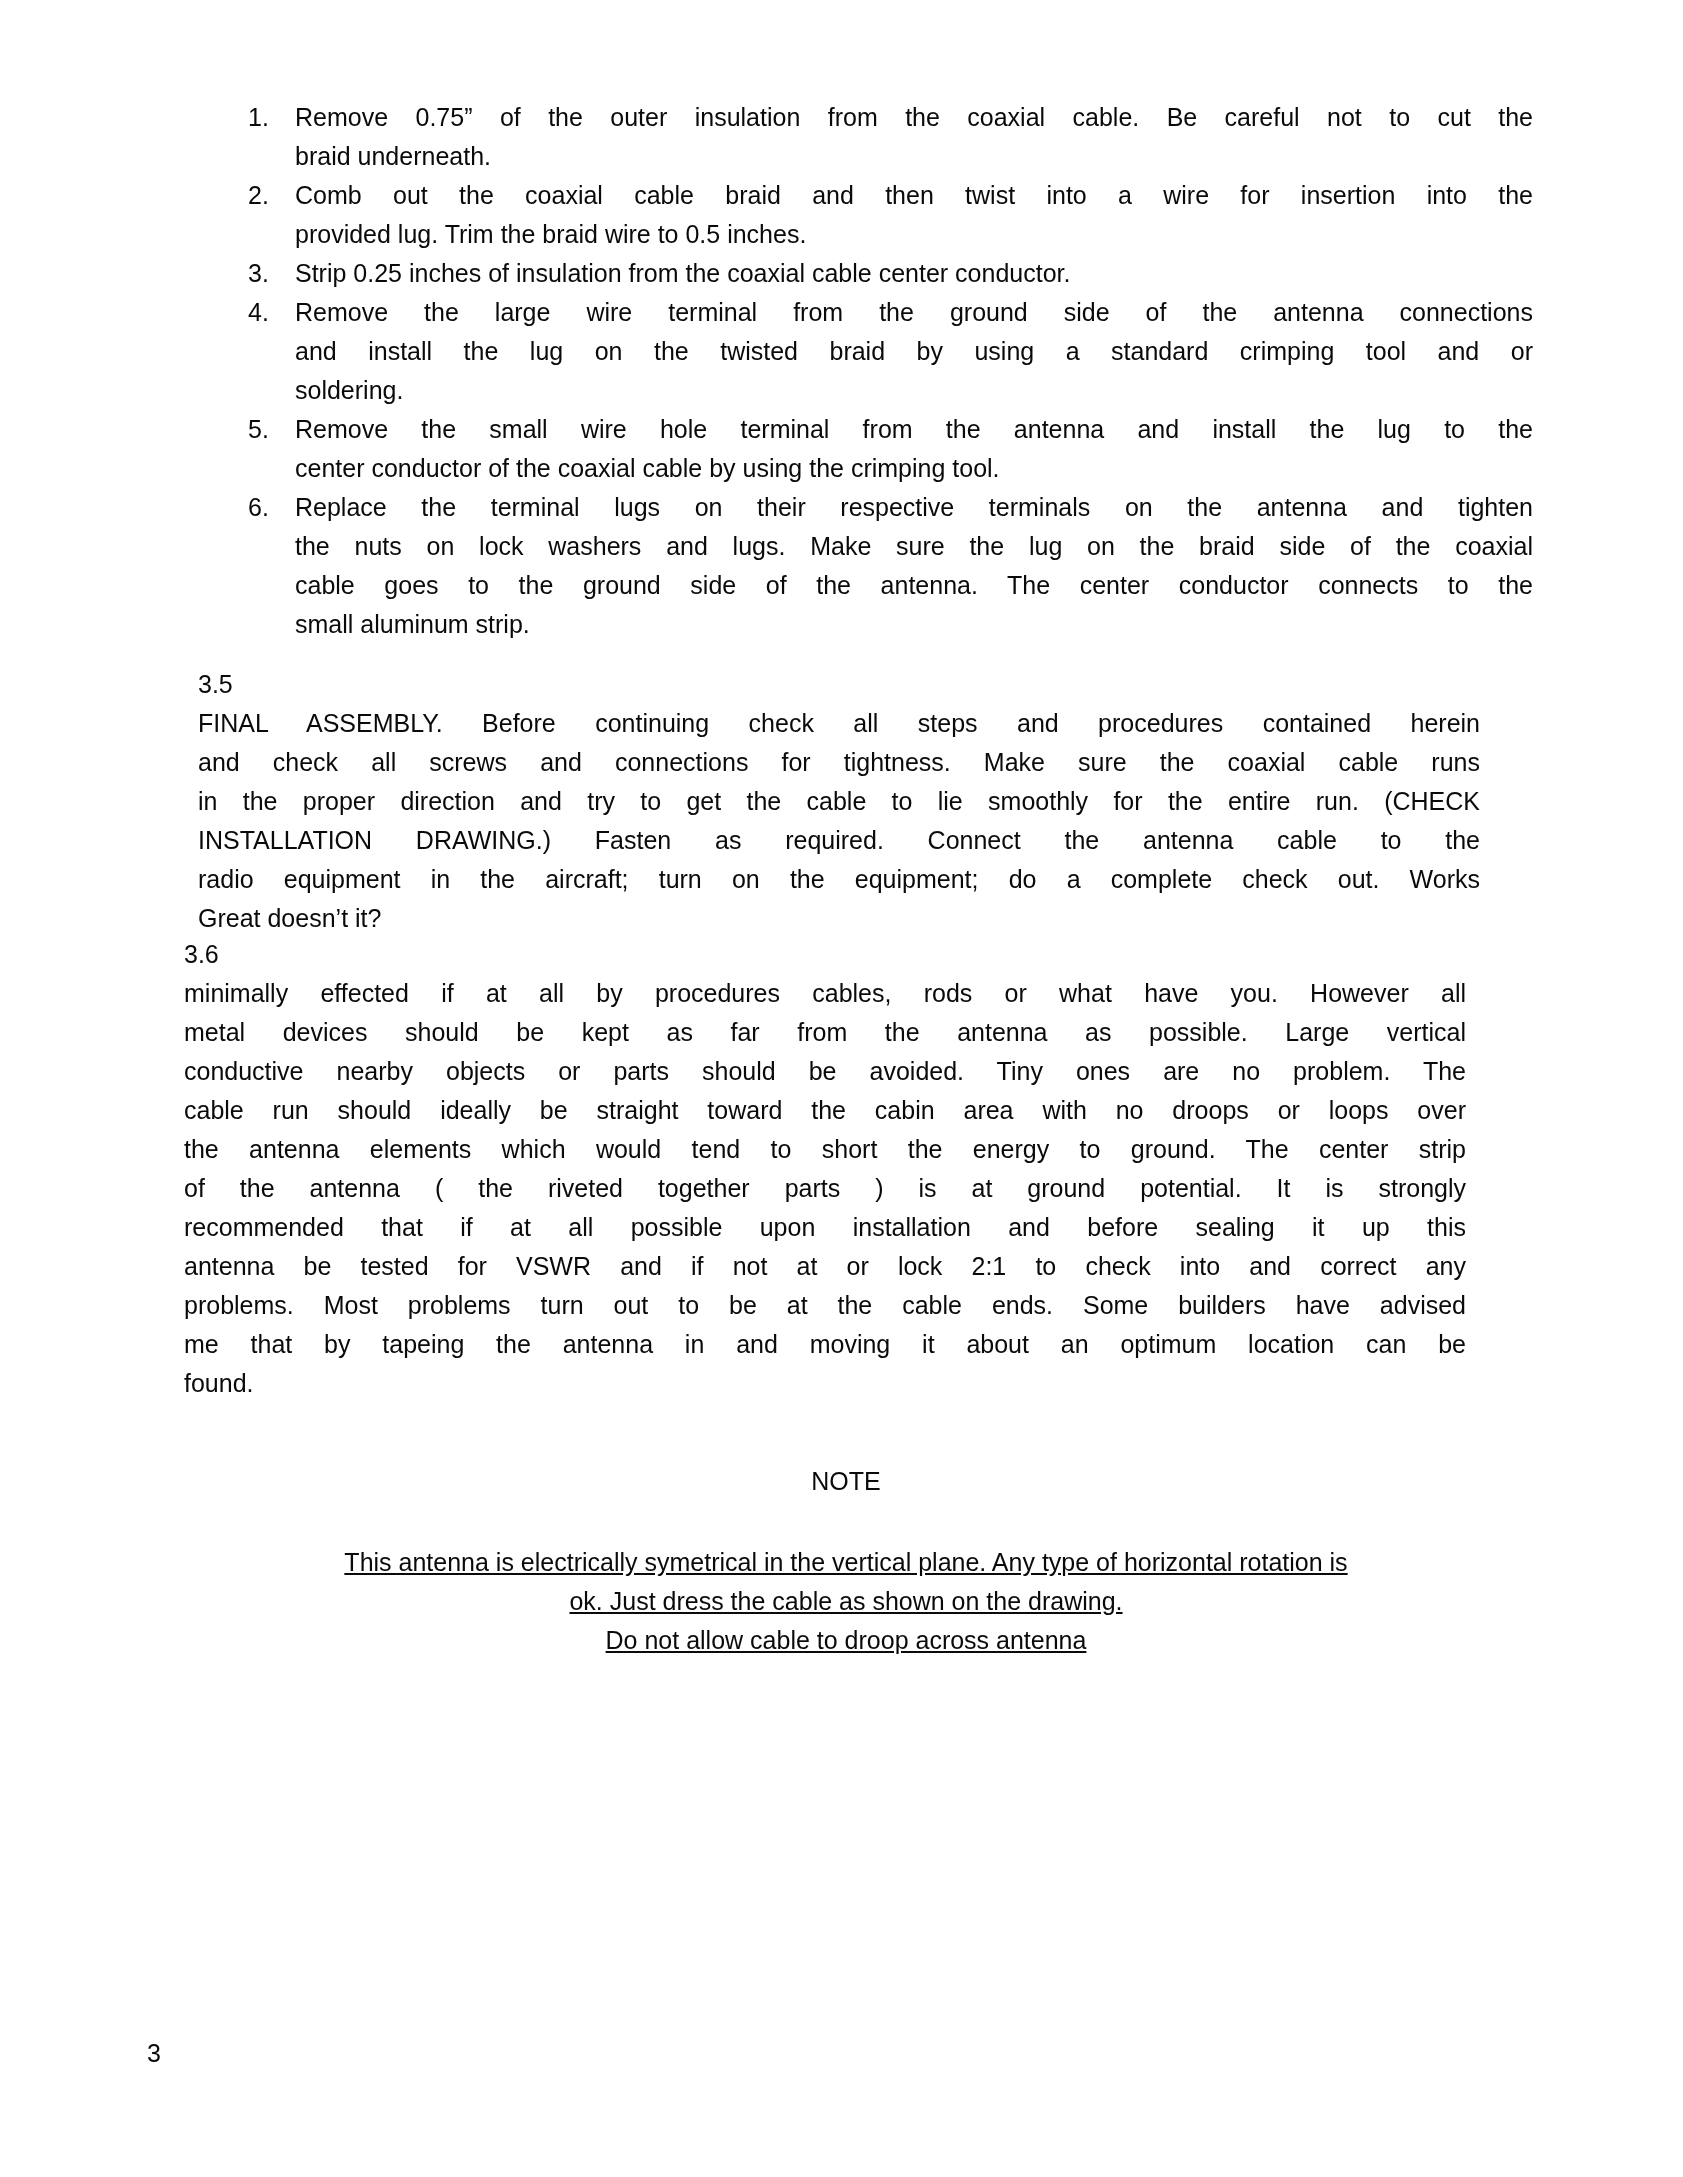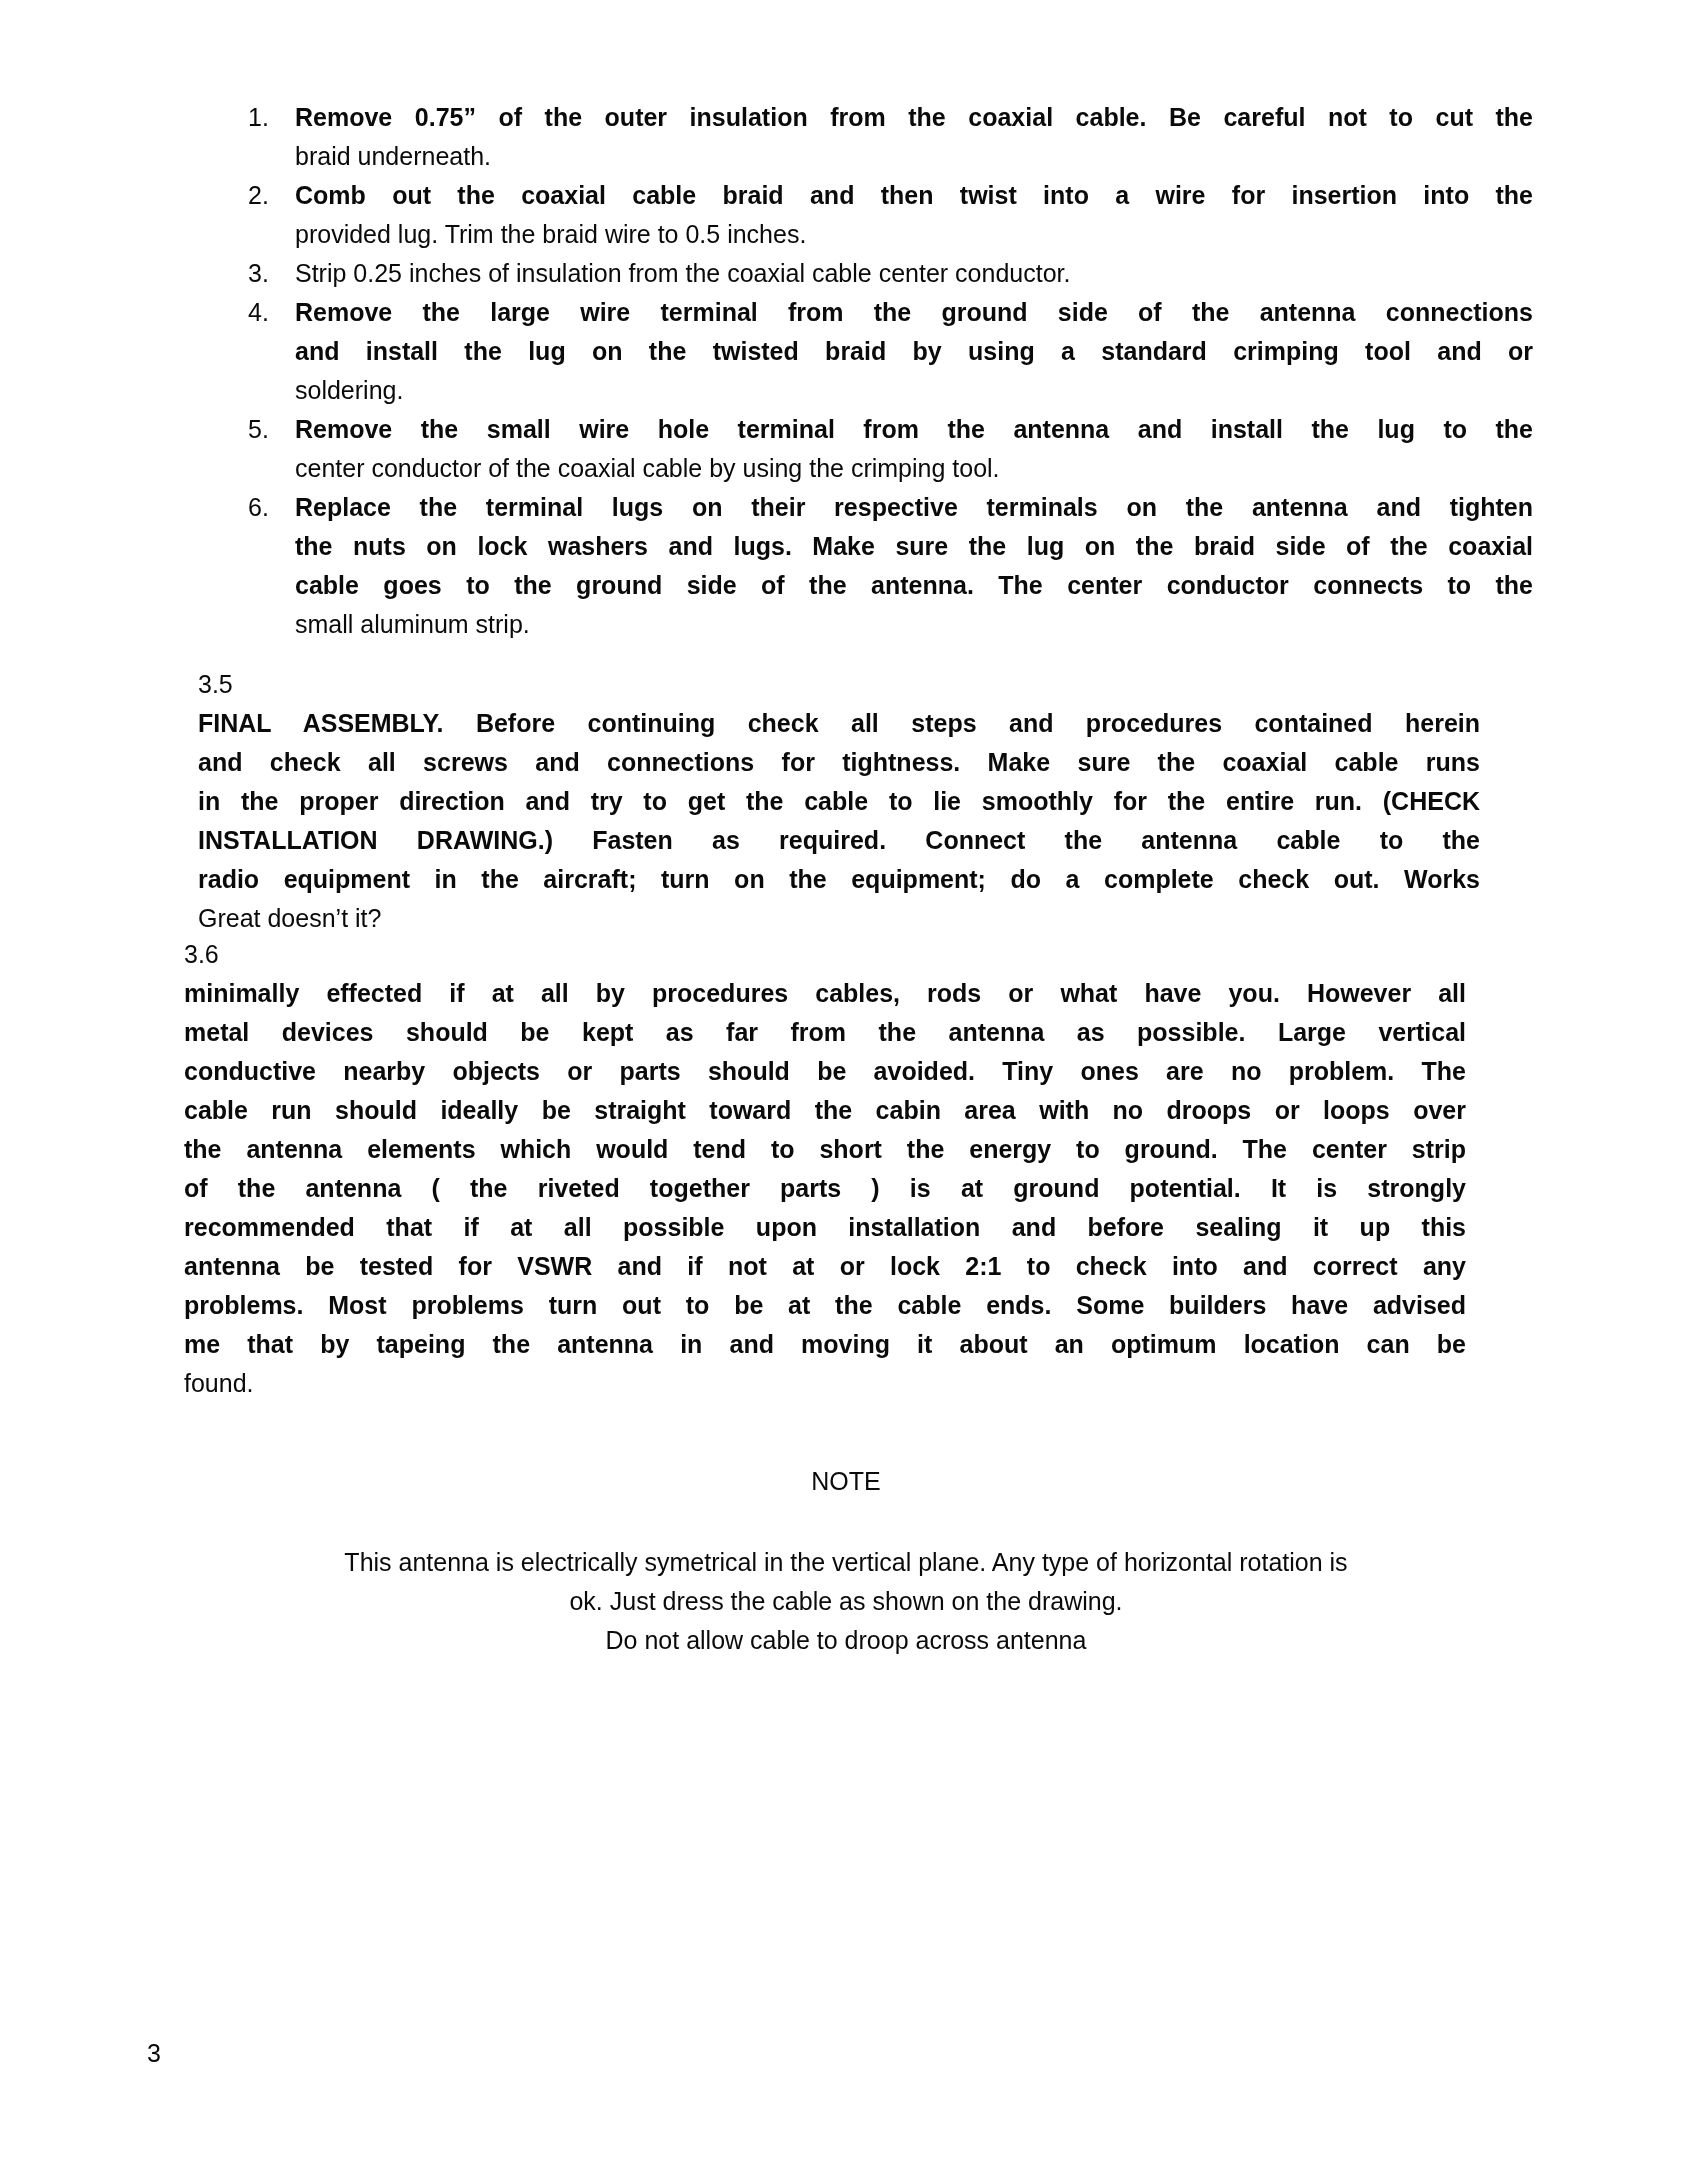--- a/index.html
+++ b/index.html
@@ -19,23 +19,23 @@
   .num { flex: 0 0 auto; }
   .steps-block { left: 248px; top: 98px; width: 1285px; }
   .steps-block .num { width: 47px; }
   .steps-block .txt { width: 1239px; }
   .section-block { width: 1335px; flex-direction: column; }
   .section-block .num { width: 52px; }
   .section-block .txt { width: 1282px; }
   .sec-35 { left: 198px; top: 665px; }
   .sec-36 { left: 184px; top: 935px; justify-content: flex-end; }
   .ln { height: 39px; }
-  .j { text-align: justify; text-align-last: justify; font-weight: bold; }
+  .j { text-align: justify; text-align-last: justify; }
   .note-heading { left: 158px; top: 1462px; width: 1376px; text-align: center; }
-  .note-para { left: 158px; top: 1543px; width: 1376px; text-align: center; }
+  .note-para { left: 158px; top: 1543px; width: 1376px; text-align: center; text-decoration: underline; }
   .page-num { left: 147px; top: 2034px; }
 </style>
 </head>
 <body>
 
 <div class="sheet">
 
   <div class="abs steps-block">
 
     <div class="row">

